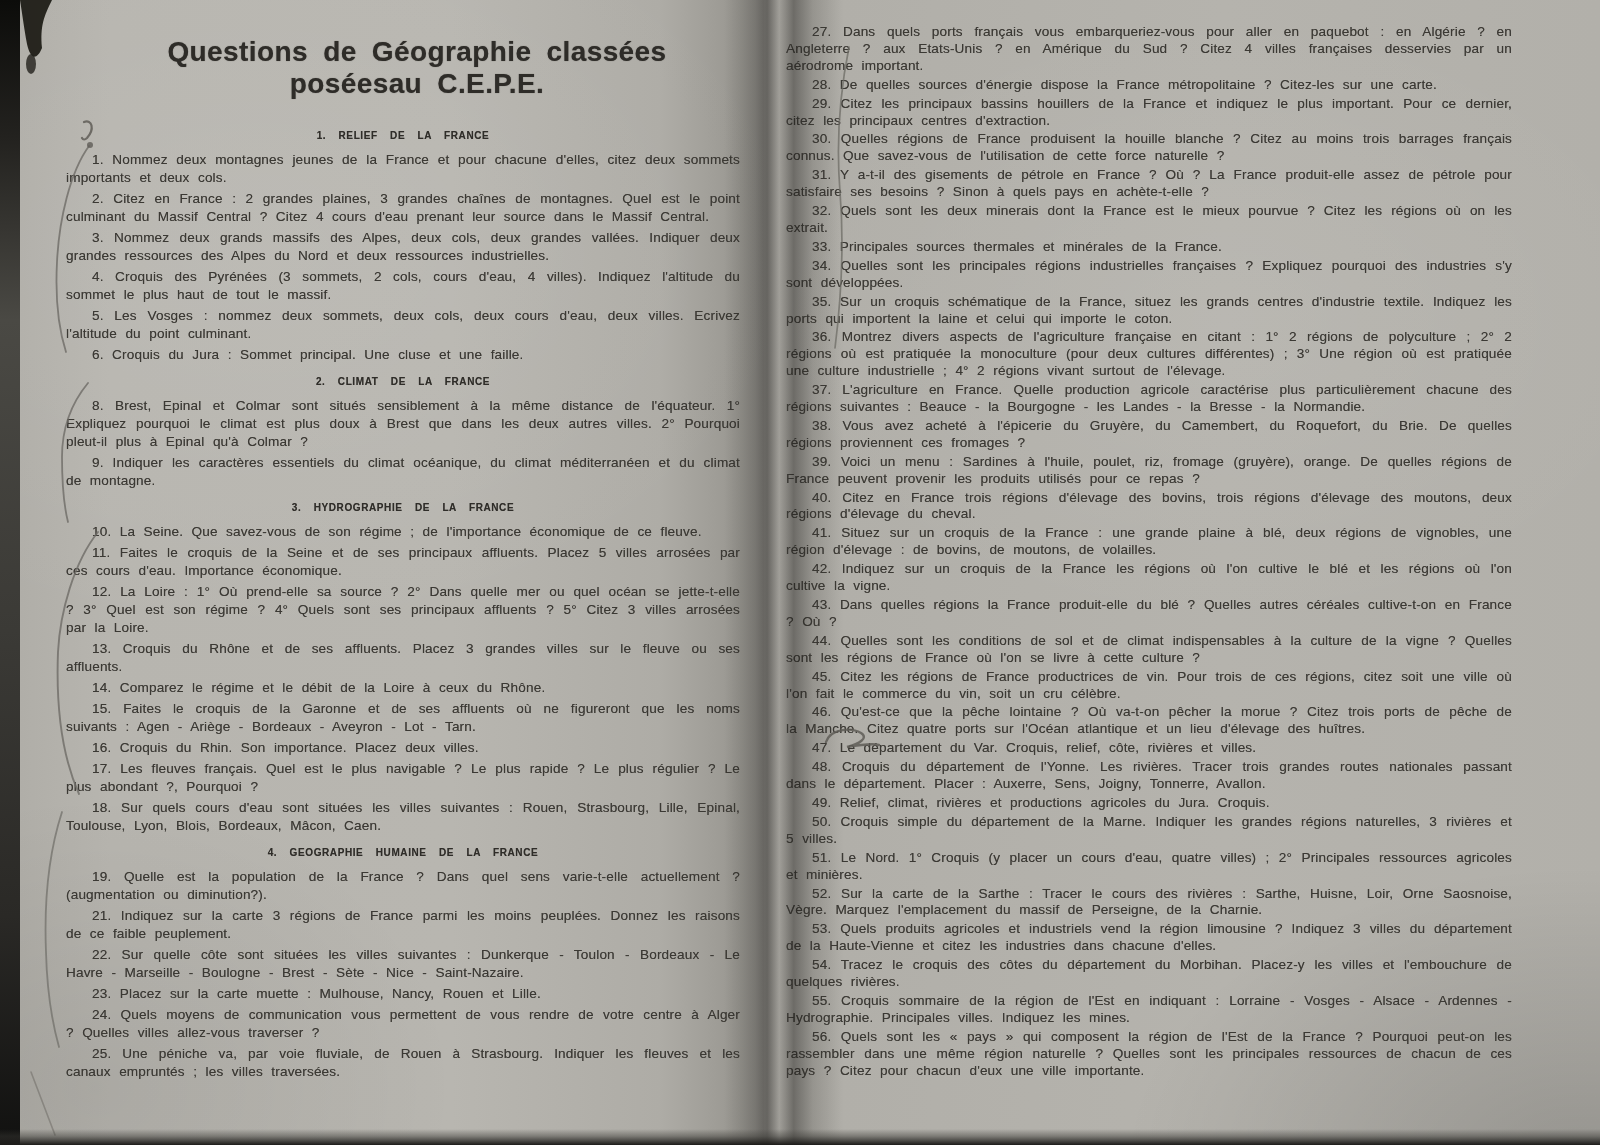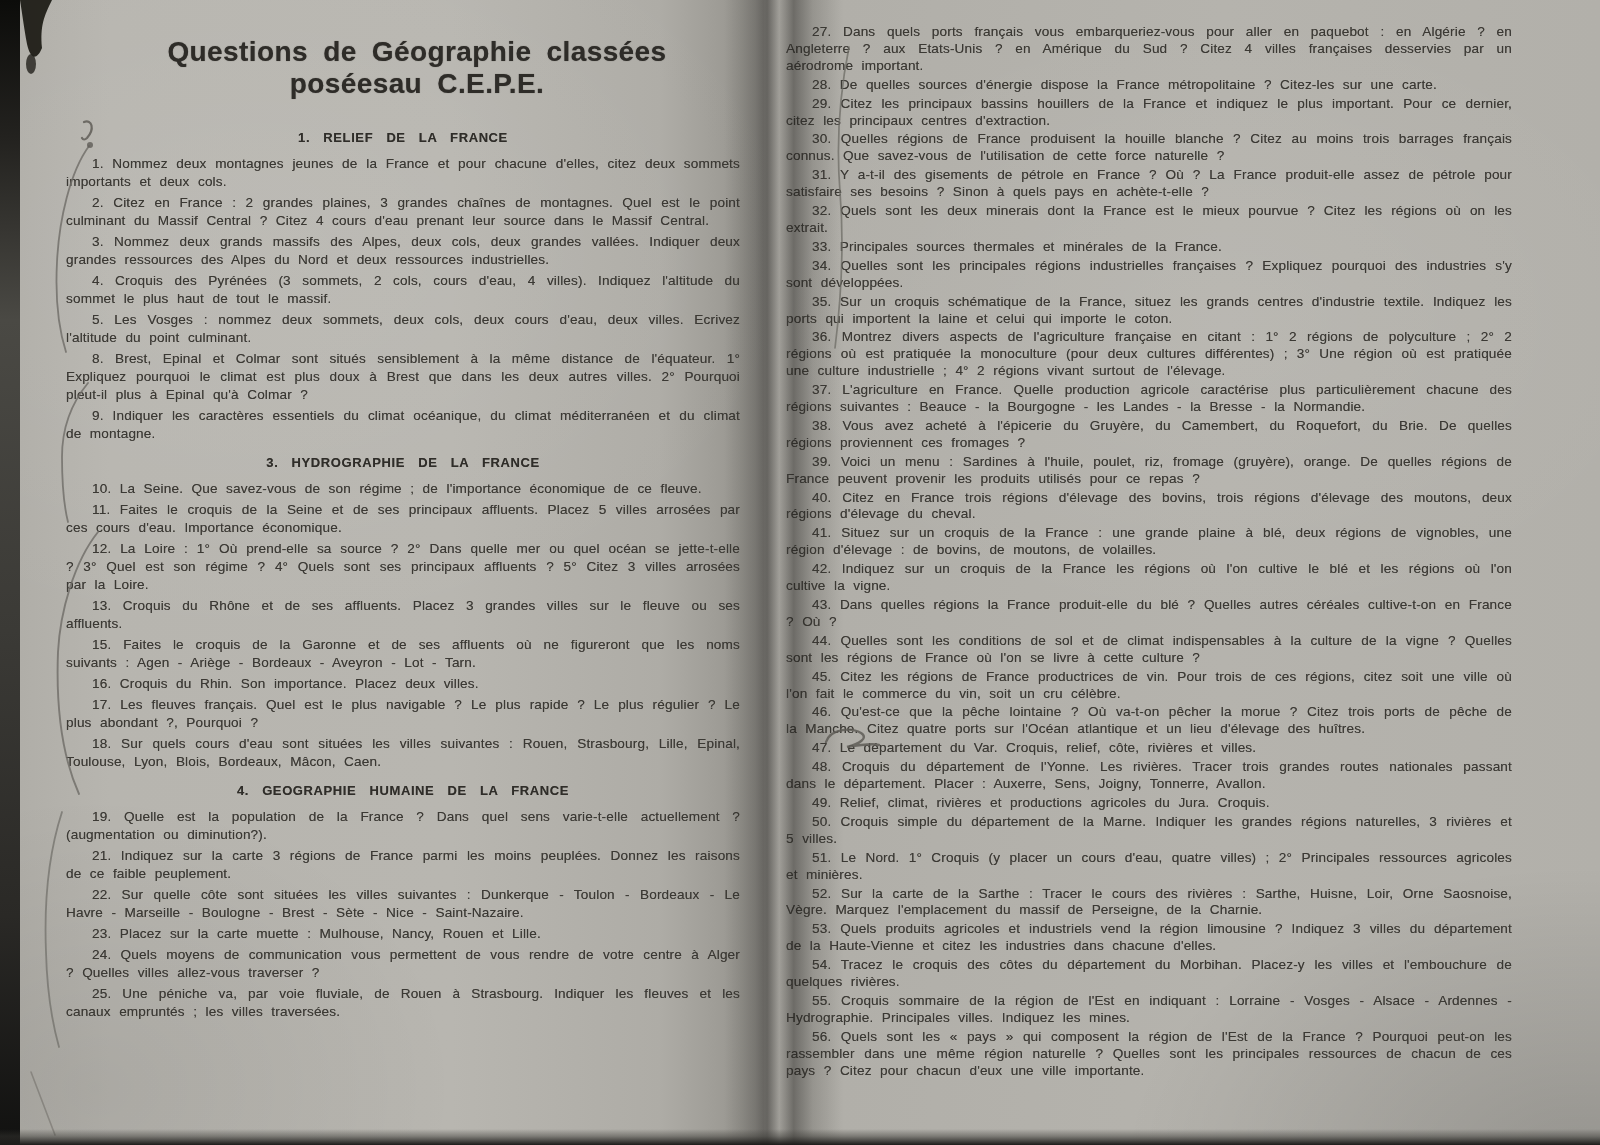--- a/index.html
+++ b/index.html
@@ -57,21 +57,21 @@
     margin:16px 0 30px 28px;
     text-align:center;
     font-size:28px;font-weight:bold;
     letter-spacing:0.4px;word-spacing:7px;
     color:#2e2c28;
     text-shadow:0 0 1px rgba(40,38,34,0.55);
   }
   h2.section-heading{
     margin:12px 0 10px;
     text-align:center;
-    font-size:13px;font-weight:bold;
+    font-size:10px;font-weight:bold;
     letter-spacing:0.6px;word-spacing:9px;
     color:#2f2d29;
     text-shadow:0 0 0.5px rgba(40,38,34,0.5);
   }
   p.question{
     margin:0 0 3px;
     text-align:justify;
     text-indent:26px;
     font-size:13.6px;
     word-spacing:4.5px;
@@ -95,27 +95,30 @@
   <div class="page page-left">
     <div class="content">
       <h1 class="book-title">Questions de Géographie classées poséesau  C.E.P.E.</h1>
       <div id="left-sections">
           <h2 class="section-heading">1.  RELIEF  DE  LA  FRANCE</h2>
           <p class="question">1. Nommez deux montagnes jeunes de la France et pour chacune d'elles, citez deux sommets importants et deux cols.</p>
           <p class="question">2. Citez en France : 2 grandes plaines, 3 grandes chaînes de montagnes. Quel est le point culminant du Massif Central ? Citez 4 cours d'eau prenant leur source dans le Massif Central.</p>
           <p class="question">3. Nommez deux grands massifs des Alpes, deux cols, deux grandes vallées. Indiquer deux grandes ressources des Alpes du Nord et deux ressources industrielles.</p>
           <p class="question">4. Croquis des Pyrénées (3 sommets, 2 cols, cours d'eau, 4 villes). Indiquez l'altitude du sommet le plus haut de tout le massif.</p>
           <p class="question">5. Les Vosges : nommez deux sommets, deux cols, deux cours d'eau, deux villes. Ecrivez l'altitude du point culminant.</p>
+          <p class="question">6. Croquis du Jura : Sommet principal. Une cluse et une faille.</p>
+          <h2 class="section-heading">2.  CLIMAT  DE  LA  FRANCE</h2>
           <p class="question">8. Brest, Epinal et Colmar sont situés sensiblement à la même distance de l'équateur. 1° Expliquez pourquoi le climat est plus doux à Brest que dans les deux autres villes. 2° Pourquoi pleut-il plus à Epinal qu'à Colmar ?</p>
           <p class="question">9. Indiquer les caractères essentiels du climat océanique, du climat méditerranéen et du climat de montagne.</p>
           <h2 class="section-heading">3.  HYDROGRAPHIE  DE  LA  FRANCE</h2>
           <p class="question">10. La Seine. Que savez-vous de son régime ; de l'importance économique de ce fleuve.</p>
           <p class="question">11. Faites le croquis de la Seine et de ses principaux affluents. Placez 5 villes arrosées par ces cours d'eau. Importance économique.</p>
           <p class="question">12. La Loire : 1° Où prend-elle sa source ? 2° Dans quelle mer ou quel océan se jette-t-elle ? 3° Quel est son régime ? 4° Quels sont ses principaux affluents ? 5° Citez 3 villes arrosées par la Loire.</p>
           <p class="question">13. Croquis du Rhône et de ses affluents. Placez 3 grandes villes sur le fleuve ou ses affluents.</p>
+          <p class="question">14. Comparez le régime et le débit de la Loire à ceux du Rhône.</p>
           <p class="question">15. Faites le croquis de la Garonne et de ses affluents où ne figureront que les noms suivants : Agen - Ariège - Bordeaux - Aveyron - Lot - Tarn.</p>
           <p class="question">16. Croquis du Rhin. Son importance. Placez deux villes.</p>
           <p class="question">17. Les fleuves français. Quel est le plus navigable ? Le plus rapide ? Le plus régulier ? Le plus abondant ?, Pourquoi ?</p>
           <p class="question">18. Sur quels cours d'eau sont situées les villes suivantes : Rouen, Strasbourg, Lille, Epinal, Toulouse, Lyon, Blois, Bordeaux, Mâcon, Caen.</p>
           <h2 class="section-heading">4.  GEOGRAPHIE  HUMAINE  DE  LA  FRANCE</h2>
           <p class="question">19. Quelle est la population de la France ? Dans quel sens varie-t-elle actuellement ? (augmentation ou diminution?).</p>
           <p class="question">21. Indiquez sur la carte 3 régions de France parmi les moins peuplées. Donnez les raisons de ce faible peuplement.</p>
           <p class="question">22. Sur quelle côte sont situées les villes suivantes : Dunkerque - Toulon - Bordeaux - Le Havre - Marseille - Boulogne - Brest - Sète - Nice - Saint-Nazaire.</p>
           <p class="question">23. Placez sur la carte muette : Mulhouse, Nancy, Rouen et Lille.</p>
           <p class="question">24. Quels moyens de communication vous permettent de vous rendre de votre centre à Alger ? Quelles villes allez-vous traverser ?</p>

